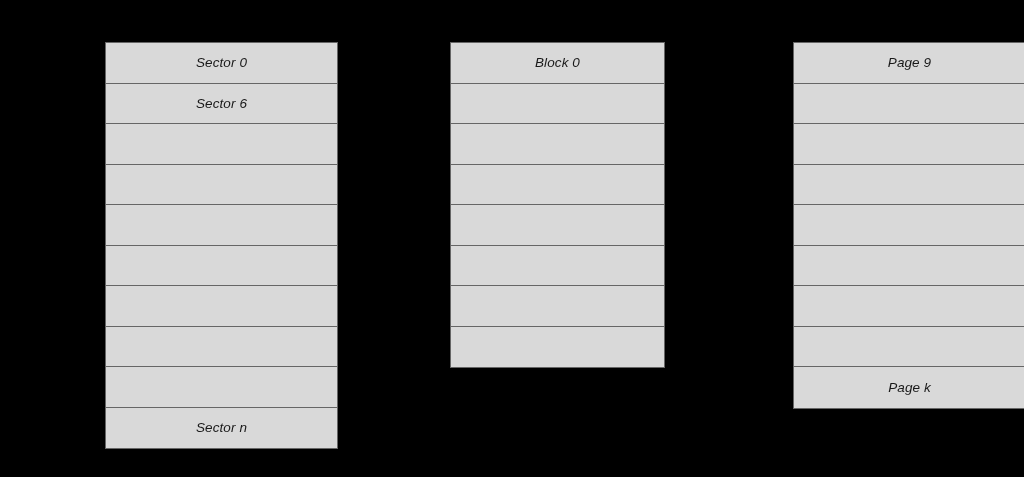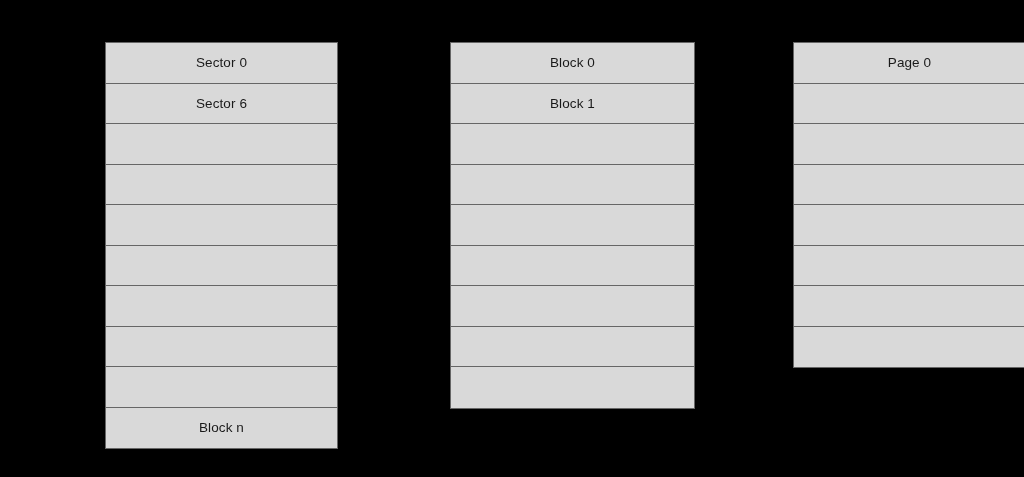--- a/index.html
+++ b/index.html
@@ -26,37 +26,38 @@
   .table-col {
     position: absolute;
     top: 42px;
     box-sizing: border-box;
     border: 1px solid #666666;
     background: #d9d9d9;
     box-shadow: 3px 3px 5px rgba(0,0,0,0.75);
   }
 
   .table-col.col-0 { left: 105px; width: 233px; }
-  .table-col.col-1 { left: 450px; width: 245px; }
+  .table-col.col-1 { left: 450px; width: 215px; }
   .table-col.col-2 { left: 793px; width: 233px; box-shadow: none; }
 
   .cell {
     box-sizing: border-box;
     height: 40.5px;
     border-bottom: 1px solid #666666;
     background: #d9d9d9;
     display: flex;
     align-items: center;
     justify-content: center;
     color: #1a1a1a;
     font-size: 13.5px;
     line-height: 1;
     letter-spacing: 0.1px;
     white-space: nowrap;
     overflow: hidden;
+    font-style: italic;
   }
   .cell:last-child {
     border-bottom: none;
   }
   .cell.empty {
     color: transparent;
   }
 </style>
 </head>
 <body>
@@ -85,29 +86,26 @@
         <div class="cell empty">
           <span></span>
         </div>
         <div class="cell empty">
           <span></span>
         </div>
         <div class="cell empty">
           <span></span>
         </div>
         <div class="cell">
-          <span>Block n</span>
+          <span>Sector n</span>
         </div>
       </div>
       <div class="table-col col-1">
         <div class="cell">
           <span>Block 0</span>
-        </div>
-        <div class="cell">
-          <span>Block 1</span>
         </div>
         <div class="cell empty">
           <span></span>
         </div>
         <div class="cell empty">
           <span></span>
         </div>
         <div class="cell empty">
           <span></span>
         </div>
@@ -119,21 +117,21 @@
         </div>
         <div class="cell empty">
           <span></span>
         </div>
         <div class="cell empty">
           <span></span>
         </div>
       </div>
       <div class="table-col col-2">
         <div class="cell">
-          <span>Page 0</span>
+          <span>Page 9</span>
         </div>
         <div class="cell empty">
           <span></span>
         </div>
         <div class="cell empty">
           <span></span>
         </div>
         <div class="cell empty">
           <span></span>
         </div>
@@ -142,15 +140,18 @@
         </div>
         <div class="cell empty">
           <span></span>
         </div>
         <div class="cell empty">
           <span></span>
         </div>
         <div class="cell empty">
           <span></span>
         </div>
+        <div class="cell">
+          <span>Page k</span>
+        </div>
       </div>
     </div>
 </div>
 
 </body></html>

